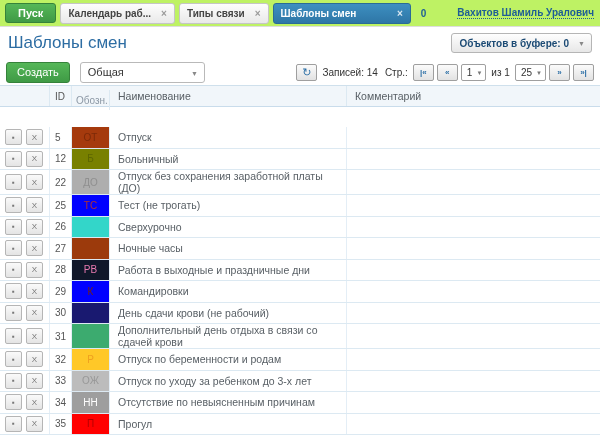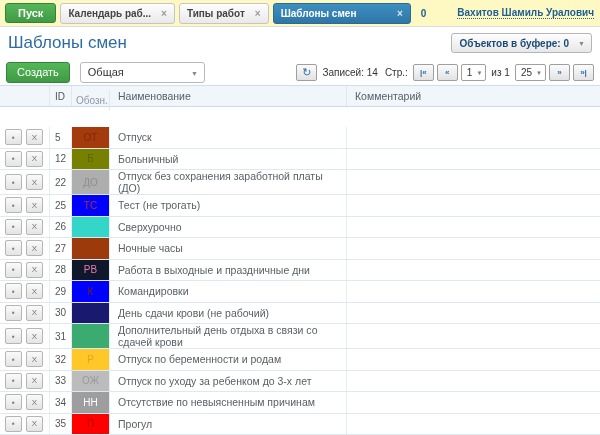--- a/index.html
+++ b/index.html
@@ -2,21 +2,21 @@
 <html><head>
 <meta charset="utf-8">
 <style>
   * { box-sizing: border-box; margin: 0; padding: 0; }
   html,body { width:600px; height:435px; overflow:hidden; background:#fff;
               font-family:"Liberation Sans", sans-serif; }
   .app { width:600px; height:435px; display:flex; flex-direction:column; }
 
   
   .tabbar { height:27px; display:flex; align-items:center; gap:4px;
-            padding:0 6px 0 5px; border-bottom:1px solid #dddddd; background:#fef9c3; }
+            padding:0 6px 0 5px; border-bottom:1px solid #dddddd; background:#bef264; }
   .start-btn { height:20px; padding:0 12px; display:flex; align-items:center;
                background:linear-gradient(#55b758,#3f9a45); border:1px solid #35823a;
                border-radius:3px; color:#fff; font-size:11px; font-weight:bold; cursor:pointer; }
   .tab { height:21px; display:flex; align-items:center; justify-content:space-between;
          padding:0 7px; min-width:88px; background:linear-gradient(#fdfdfd,#e9e9e9);
          border:1px solid #c5c5c5; border-radius:3px; font-size:10px; font-weight:bold;
          color:#444; cursor:pointer; white-space:nowrap; }
   .tab .close { color:#9a9a9a; font-size:10px; margin-left:10px; }
   .tab.active { flex:1; background:linear-gradient(#3d8fc1,#2e76a6); border-color:#2a6b96;
                 color:#fff; }
@@ -83,21 +83,21 @@
 
 <div class="app">
 
   <div class="tabbar">
     <div class="start-btn">Пуск</div>
     <div class="tab">
       <span>Календарь раб...</span>
       <span class="close">×</span>
     </div>
     <div class="tab">
-      <span>Типы работ</span>
+      <span>Типы связи</span>
       <span class="close">×</span>
     </div>
     <div class="tab active">
       <span>Шаблоны смен</span>
       <span class="close">×</span>
     </div>
     <div class="user-zone">
       <span class="buf-count">0</span>
       <span class="user-name">Вахитов Шамиль Уралович</span>
     </div>

